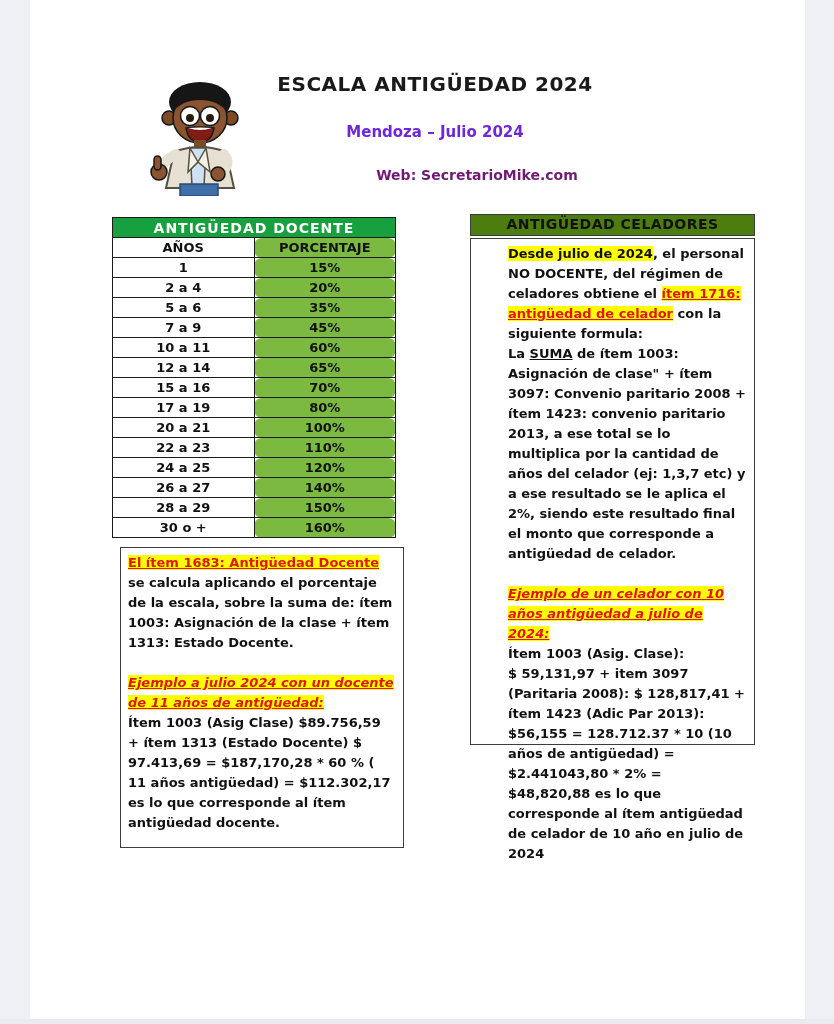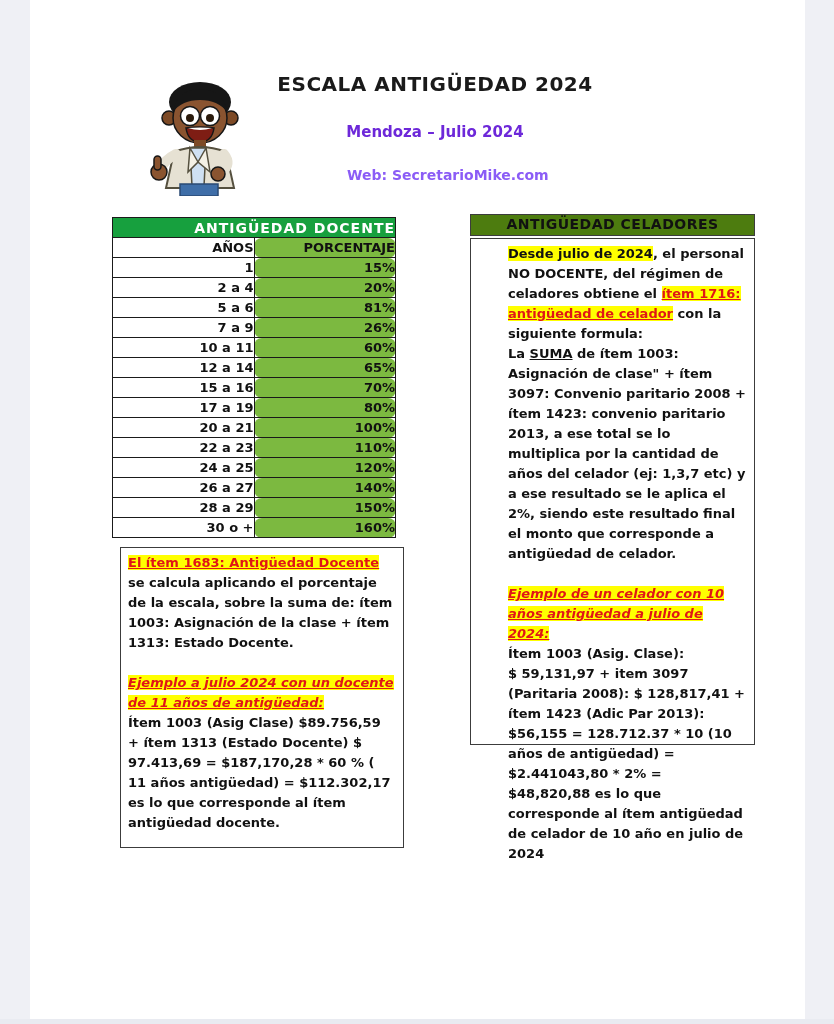--- a/index.html
+++ b/index.html
@@ -12,29 +12,29 @@
   .edge{position:absolute;background:#eff0f5;}
   .edge-left{left:0;top:0;width:30px;height:1024px;}
   .edge-right{left:805px;top:0;width:29px;height:1024px;}
   .edge-bottom{left:0;top:1019px;width:834px;height:5px;background:#e9ebf1;}
 
   
   .mascot{position:absolute;left:138px;top:76px;width:118px;height:120px;}
   .title-block{position:absolute;left:230px;top:72px;width:410px;text-align:center;}
   .page-title{font-size:20px;font-weight:bold;color:#1a1a1a;letter-spacing:.5px;}
   .page-subtitle{margin-top:27px;font-size:15px;font-weight:bold;color:#6d28d9;}
-  .web-line{position:absolute;left:347px;top:167px;width:260px;
-    font-size:14px;font-weight:bold;color:#8b5cf6;}
+  .web-line{position:absolute;left:347px;top:167px;width:260px;text-align:center;
+    font-size:14px;font-weight:bold;color:#701a75;}
 
   
   .docente-table{position:absolute;left:112px;top:217px;width:284px;
     border-collapse:collapse;table-layout:fixed;}
   .docente-table td,.docente-table th{
     border:1.5px solid #1a1a1a;padding:0;height:19px;
-    font-size:13px;font-weight:bold;text-align:right;color:#111;}
+    font-size:13px;font-weight:bold;text-align:center;color:#111;}
   .docente-table .title-row th{
     background:#17a03e;color:#ffffff;font-size:14px;letter-spacing:1px;height:19px;}
   .col-anos{width:86px;background:#ffffff;}
   .col-pct{width:196px;background:#7cb940;border-radius:8px;}
   th.col-anos{background:#ffffff;}
   th.col-pct{background:#7cb940;}
 
   
   .note-box{position:absolute;box-sizing:border-box;border:1.5px solid #3c3c3c;
     background:#ffffff;font-size:13px;font-weight:bold;line-height:20px;color:#111;
@@ -120,25 +120,25 @@
       <tr>
         <td class="col-anos">1</td>
         <td class="col-pct">15%</td>
       </tr>
       <tr>
         <td class="col-anos">2 a 4</td>
         <td class="col-pct">20%</td>
       </tr>
       <tr>
         <td class="col-anos">5 a 6</td>
-        <td class="col-pct">81%</td>
+        <td class="col-pct">35%</td>
       </tr>
       <tr>
         <td class="col-anos">7 a 9</td>
-        <td class="col-pct">26%</td>
+        <td class="col-pct">45%</td>
       </tr>
       <tr>
         <td class="col-anos">10 a 11</td>
         <td class="col-pct">60%</td>
       </tr>
       <tr>
         <td class="col-anos">12 a 14</td>
         <td class="col-pct">65%</td>
       </tr>
       <tr>

